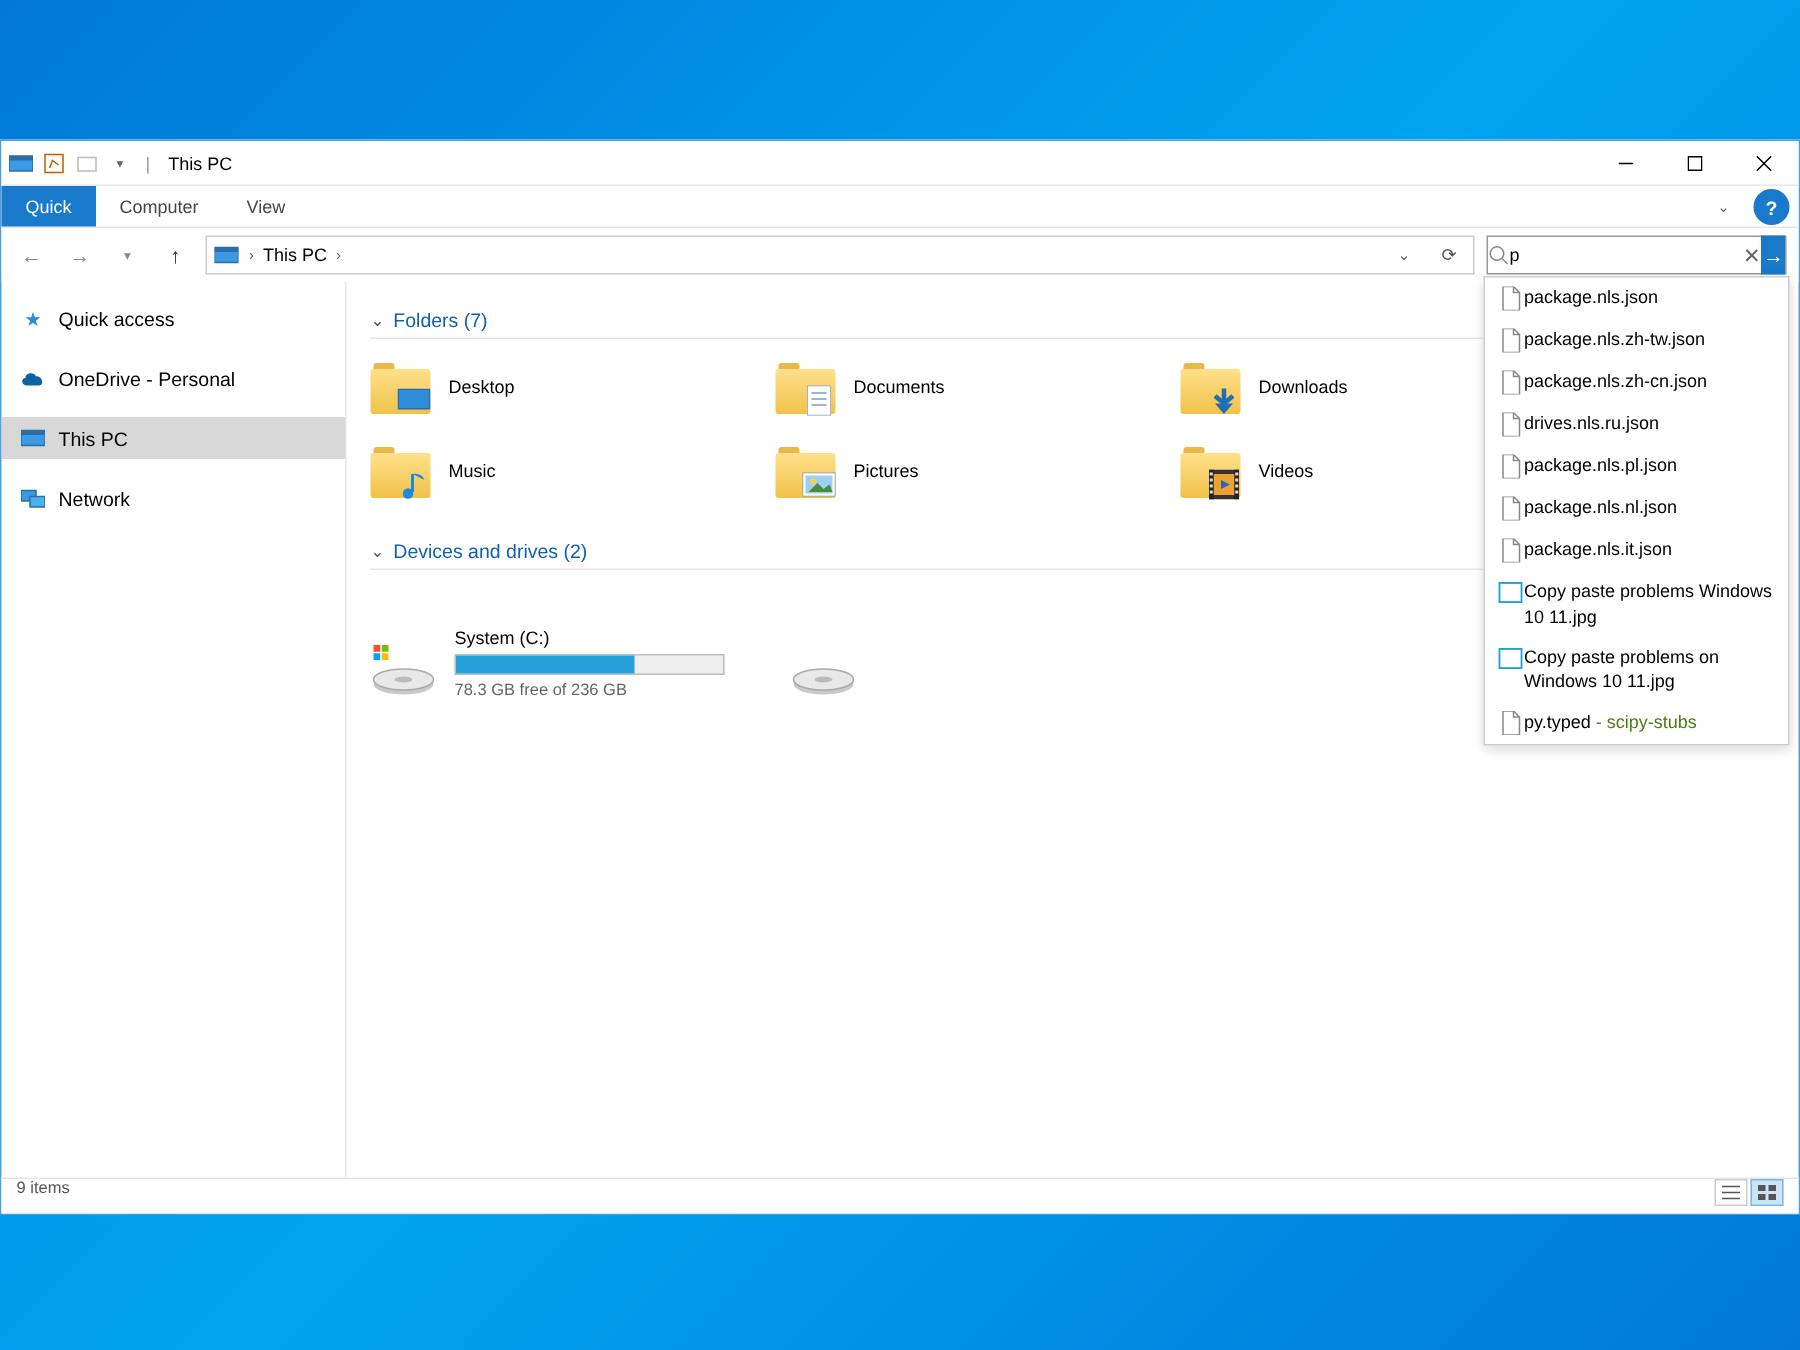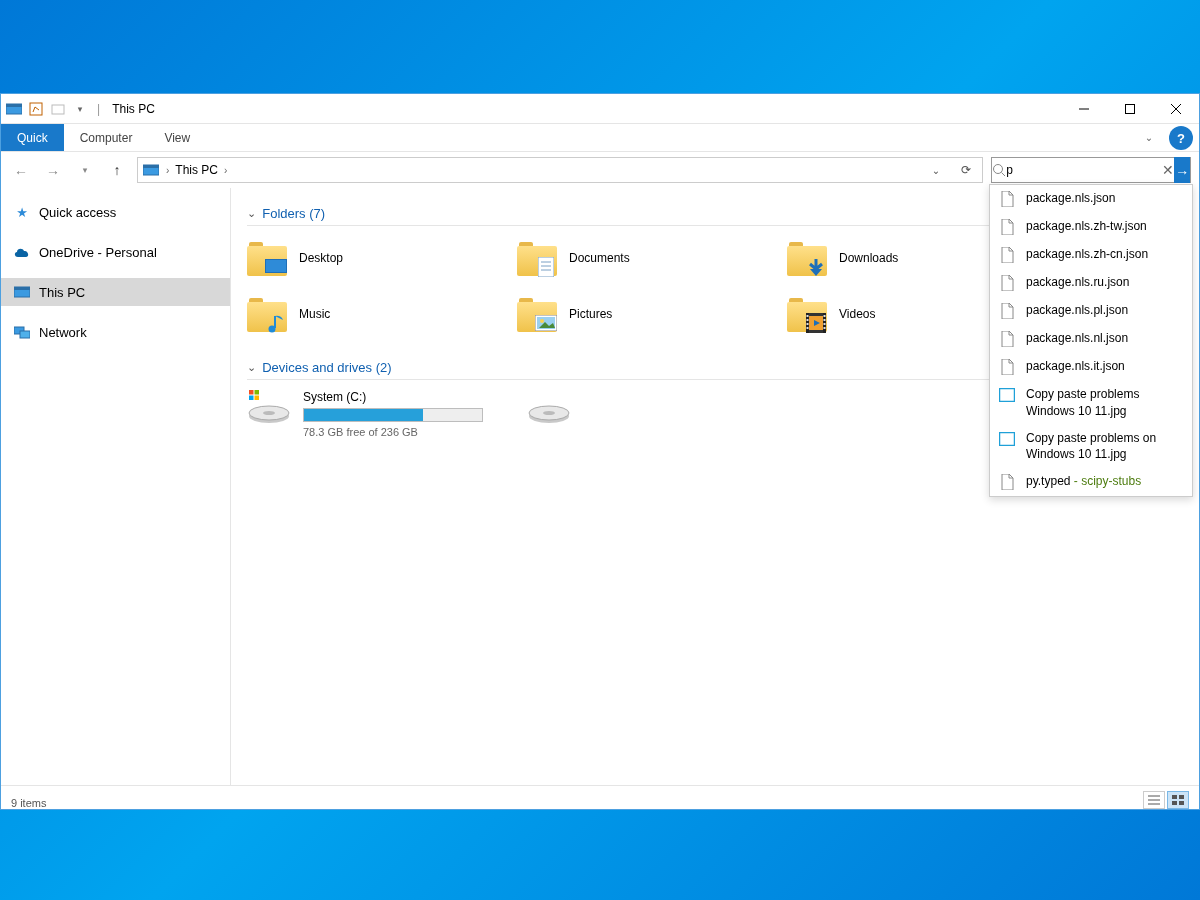--- a/index.html
+++ b/index.html
@@ -26,21 +26,21 @@
   .address-bar .crumb-sep { color: #666; font-size: 10px; }
   .address-bar .spacer { flex: 1; }
   .addr-btn { width: 24px; height: 24px; display: flex; align-items: center; justify-content: center; color: #555; }
   .search-wrap { position: relative; width: 200px; }
   .search-bar { height: 26px; border: 1px solid #999; display: flex; align-items: center; font-size: 12px; }
   .search-icon { width: 24px; display: flex; align-items: center; justify-content: center; color: #888; }
   .search-input { flex: 1; border: none; outline: none; font-size: 12px; height: 22px; }
   .search-clear { width: 22px; height: 22px; display: flex; align-items: center; justify-content: center; color: #666; font-size: 14px; }
   .search-go { width: 26px; height: 26px; background: #1979ca; color: #fff; display: flex; align-items: center; justify-content: center; font-size: 14px; }
   .search-dropdown { position: absolute; top: 27px; left: -2px; right: -2px; background: #fff; border: 1px solid #ccc; box-shadow: 0 3px 8px rgba(0,0,0,.15); font-size: 12px; z-index: 10; max-height: 400px; overflow-y: auto; }
-  .search-item { display: flex; align-items: flex-start; padding: 5px 8px; gap: 10px; }
+  .search-item { display: flex; align-items: flex-start; padding: 5px 8px; gap: 0; }
   .search-item .si-icon { width: 18px; height: 18px; flex-shrink: 0; display: flex; align-items: center; justify-content: center; }
   .search-item .si-text { flex: 1; line-height: 1.4; }
   .si-sub { color: #4d7c0f; }
   .body-row { flex: 1; display: flex; overflow: hidden; }
   .sidebar { width: 230px; border-right: 1px solid #e5e5e5; padding: 10px 0; font-size: 13px; }
   .side-item { display: flex; align-items: center; gap: 8px; padding: 4px 12px; height: 28px; }
   .side-item.selected { background: #d8d8d8; }
   .side-item .side-icon { width: 18px; height: 18px; display: flex; align-items: center; justify-content: center; }
   .side-group-spacer { height: 12px; }
   .content { flex: 1; padding: 12px 16px; overflow: auto; }
@@ -48,28 +48,28 @@
   .group-header .chev { font-size: 11px; color: #555; }
   .folder-grid { display: grid; grid-template-columns: repeat(3, 250px); gap: 12px 20px; margin-bottom: 24px; }
   .folder-tile { display: flex; align-items: center; gap: 12px; height: 44px; }
   .folder-icon { width: 40px; height: 36px; position: relative; }
   .folder-shape { position: absolute; inset: 0; }
   .folder-shape .tab { position: absolute; top: 2px; left: 2px; width: 14px; height: 6px; background: #e8b84a; border-radius: 2px 2px 0 0; }
   .folder-shape .body { position: absolute; top: 6px; left: 0; right: 0; bottom: 0; background: linear-gradient(#ffe08a, #f0c24a); border-radius: 2px; }
   .folder-overlay { position: absolute; bottom: 0; right: 0; width: 22px; height: 18px; display: flex; align-items: center; justify-content: center; font-size: 14px; }
   .folder-label { font-size: 12px; }
   .drive-grid { display: grid; grid-template-columns: repeat(2, 260px); gap: 12px 20px; }
-  .drive-tile { display: flex; align-items: flex-start; gap: 12px; }
+  .drive-tile { display: flex; align-items: flex-end; gap: 12px; margin-top: 28px; }
   .drive-icon { width: 44px; height: 36px; }
   .drive-info { flex: 1; }
   .drive-name { font-size: 12px; margin-bottom: 4px; }
   .drive-bar { width: 180px; height: 14px; border: 1px solid #bdbdbd; background: #eee; position: relative; margin-bottom: 4px; }
   .drive-fill { position: absolute; top: 0; left: 0; bottom: 0; background: #26a0da; }
   .drive-free { font-size: 11px; color: #666; }
-  .statusbar { height: 24px; border-top: 1px solid #e5e5e5; display: flex; align-items: flex-end; padding: 0 10px; font-size: 11px; color: #555; background: #fff; }
+  .statusbar { height: 24px; border-top: 1px solid #e5e5e5; display: flex; align-items: flex-start; padding: 0 10px; font-size: 11px; color: #555; background: #fff; }
   .statusbar .spacer { flex: 1; }
   .view-toggle { display: flex; gap: 2px; }
   .view-btn { width: 22px; height: 18px; border: 1px solid #ccc; display: flex; align-items: center; justify-content: center; font-size: 10px; }
   .view-btn.active { background: #cce4f7; border-color: #7ab8e6; }
   svg { display: block; }
 </style>
 </head>
 <body>
 
 <div class="window">
@@ -186,21 +186,21 @@
             </span>
             <span class="si-text">package.nls.zh-cn.json</span>
           </div>
           <div class="search-item">
             <span class="si-icon">
               <svg width="14" height="16" viewBox="0 0 14 16">
                 <path d="M2 0 L9 0 L13 4 L13 16 L2 16 Z" fill="#fff" stroke="#888"></path>
                 <path d="M9 0 L9 4 L13 4" fill="none" stroke="#888"></path>
               </svg>
             </span>
-            <span class="si-text">package.nls.ru.json</span>
+            <span class="si-text">drives.nls.ru.json</span>
           </div>
           <div class="search-item">
             <span class="si-icon">
               <svg width="14" height="16" viewBox="0 0 14 16">
                 <path d="M2 0 L9 0 L13 4 L13 16 L2 16 Z" fill="#fff" stroke="#888"></path>
                 <path d="M9 0 L9 4 L13 4" fill="none" stroke="#888"></path>
               </svg>
             </span>
             <span class="si-text">package.nls.pl.json</span>
           </div>

